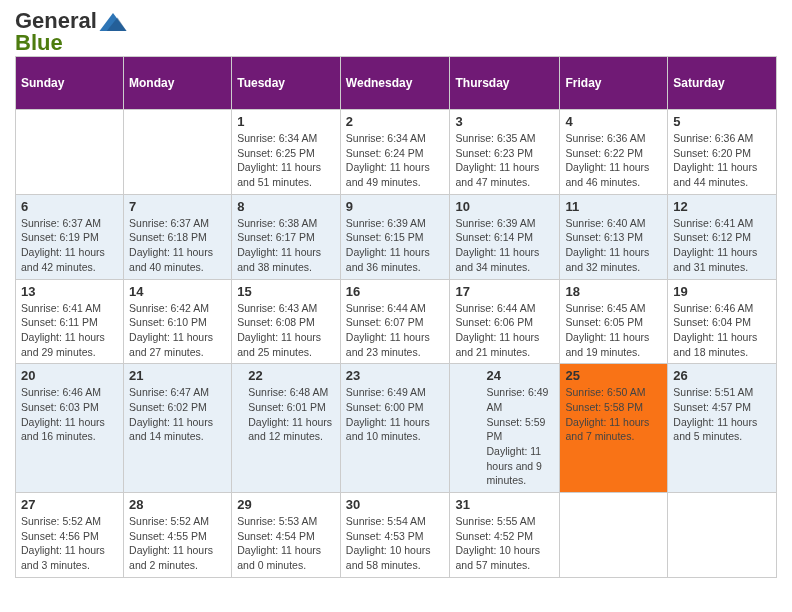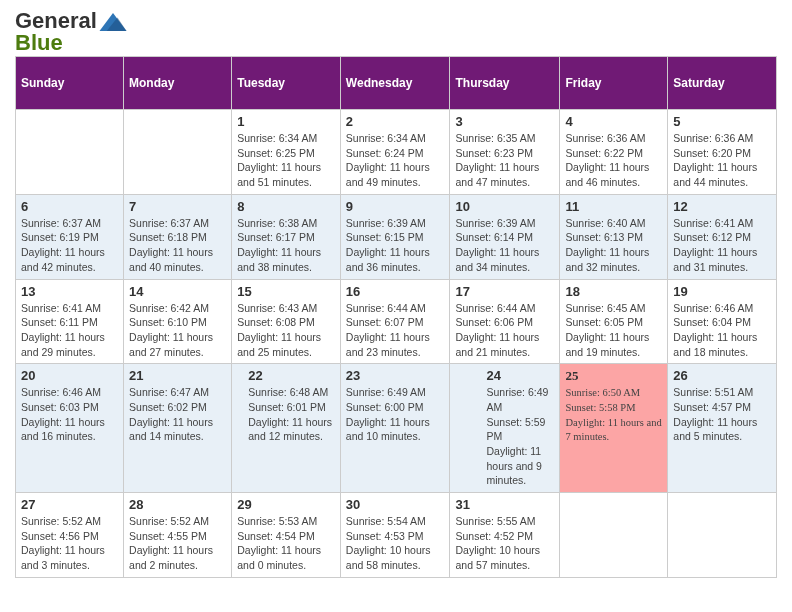--- a/index.html
+++ b/index.html
@@ -213,21 +213,21 @@
           <div class="day-info">Sunrise: 6:48 AM<br>Sunset: 6:01 PM<br>Daylight: 11 hours and 12 minutes.</div>
         </td>
         <td style="background: rgb(232, 240, 247);">
           <span class="day-number">23</span>
           <div class="day-info">Sunrise: 6:49 AM<br>Sunset: 6:00 PM<br>Daylight: 11 hours and 10 minutes.</div>
         </td>
         <td style="background: rgb(232, 240, 247); padding-left: 36px;">
           <span class="day-number">24</span>
           <div class="day-info">Sunrise: 6:49 AM<br>Sunset: 5:59 PM<br>Daylight: 11 hours and 9 minutes.</div>
         </td>
-        <td style="background: #fca5a5; font-family: Liberation Serif, serif;">
+        <td style="background: #f97316;">
           <span class="day-number">25</span>
           <div class="day-info">Sunrise: 6:50 AM<br>Sunset: 5:58 PM<br>Daylight: 11 hours and 7 minutes.</div>
         </td>
         <td style="background: rgb(232, 240, 247);">
           <span class="day-number">26</span>
           <div class="day-info">Sunrise: 5:51 AM<br>Sunset: 4:57 PM<br>Daylight: 11 hours and 5 minutes.</div>
         </td>
       </tr>
       <tr>
         <td>

